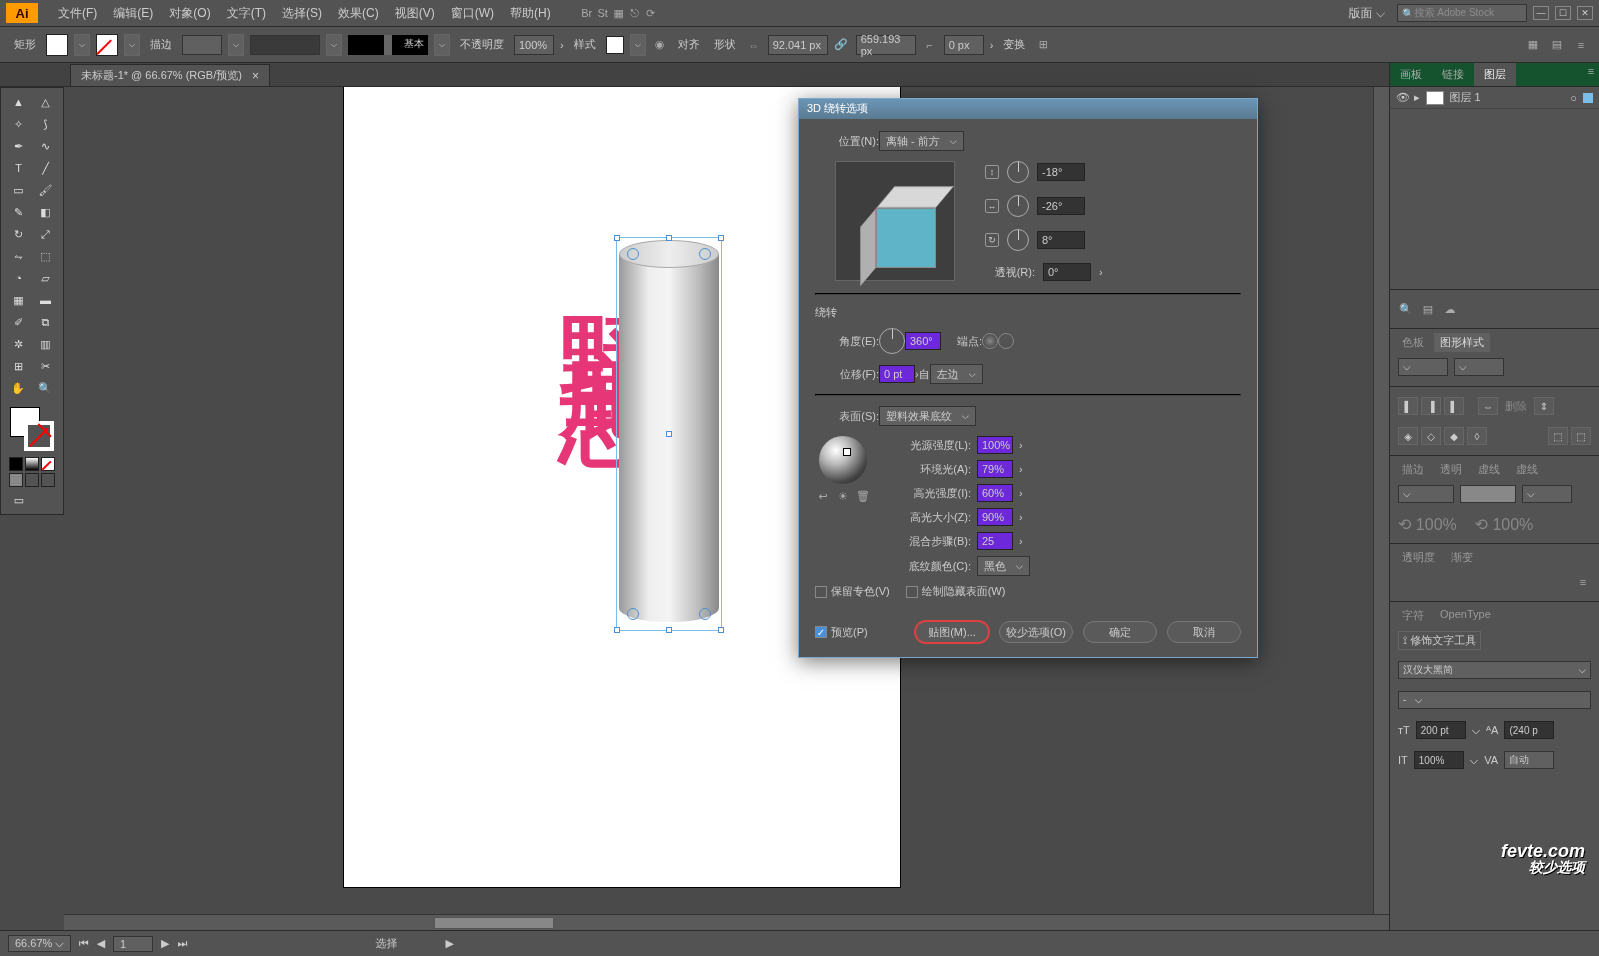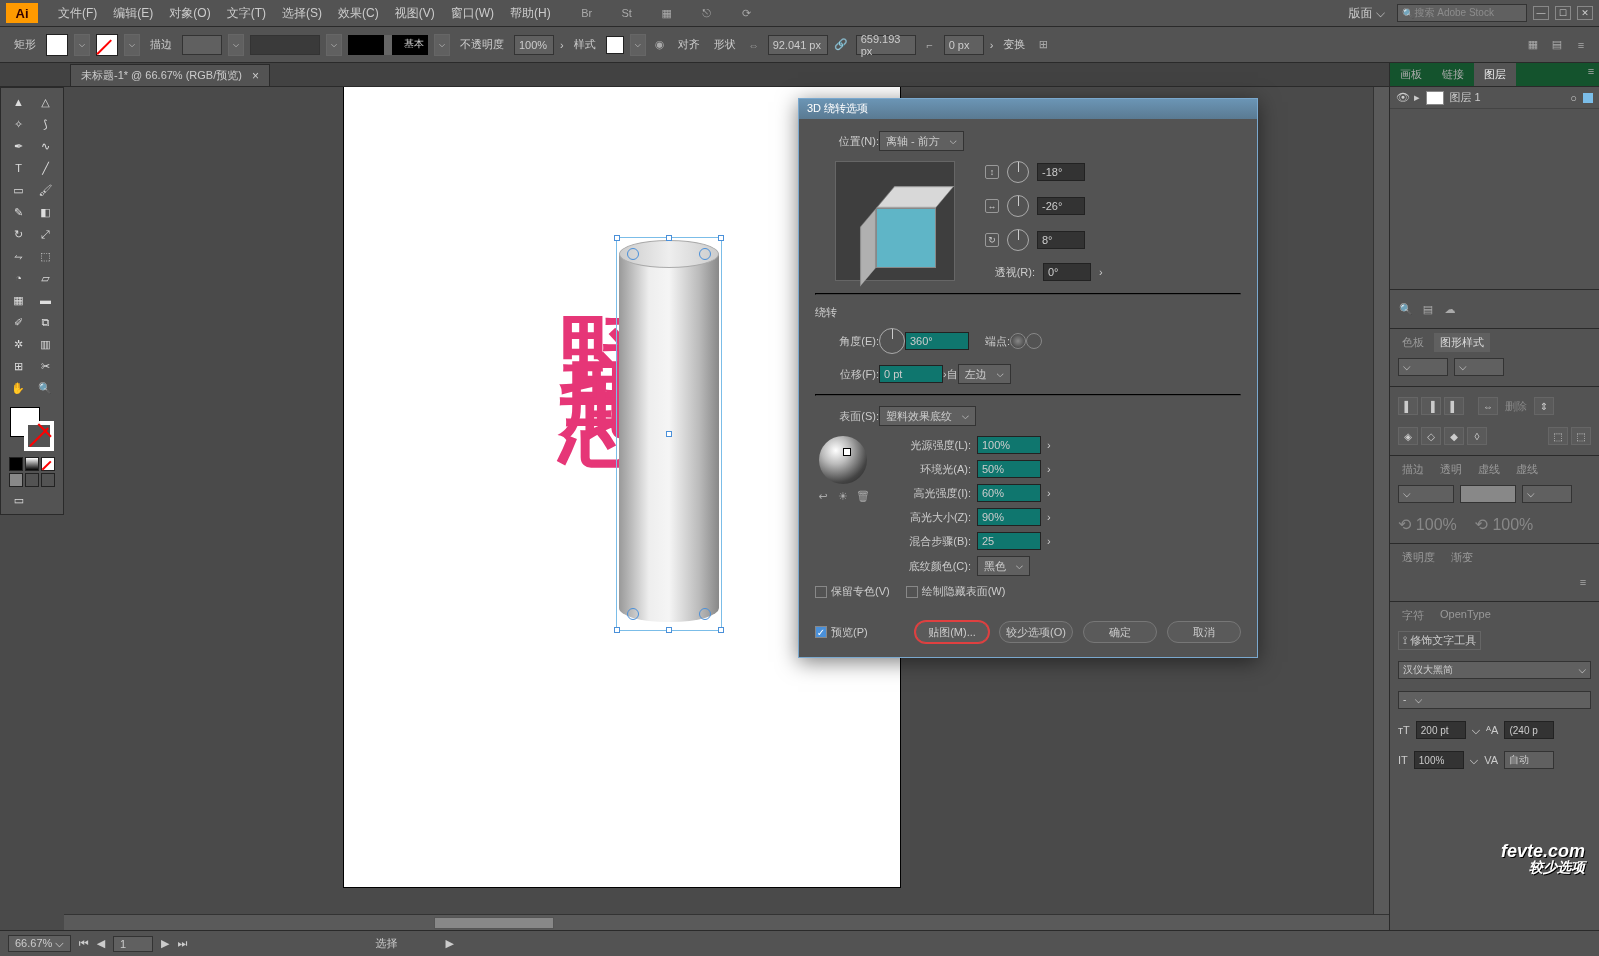--- a/index.html
+++ b/index.html
@@ -3,21 +3,21 @@
 <meta charset="utf-8">
 <style>
 * { margin: 0; padding: 0; box-sizing: border-box; font-family: "Microsoft YaHei", sans-serif; }
 body { background: #4a4a4a; color: #ccc; font-size: 11px; overflow: hidden; width: 1599px; height: 956px; position: relative; }
 
 
 .menubar { height: 27px; background: #535353; display: flex; align-items: center; padding: 0 6px; border-bottom: 1px solid #2a2a2a; }
 .app-logo { width: 32px; height: 20px; background: #ff9a00; color: #330000; font-weight: bold; font-size: 13px; display: flex; align-items: center; justify-content: center; margin-right: 12px; }
 .menu-item { padding: 0 8px; cursor: pointer; font-size: 12px; }
 .menubar-right { margin-left: auto; display: flex; align-items: center; gap: 4px; }
-.menubar-icons { display: flex; gap: 24px; margin-left: 20px; }
+.menubar-icons { display: flex; gap: 0; margin-left: 20px; }
 .small-icon { width: 16px; height: 16px; display: inline-flex; align-items: center; justify-content: center; color: #aaa; font-size: 11px; }
 .search-box { background: #606060; border: 1px solid #333; width: 130px; height: 18px; padding: 0 4px; color: #aaa; font-size: 10px; display:flex; align-items:center; }
 .win-ctrl { width: 16px; height: 14px; border: 1px solid #888; margin-left: 2px; display: flex; align-items: center; justify-content: center; font-size: 9px; }
 
 
 .control-bar { height: 36px; background: #535353; display: flex; align-items: center; padding: 0 10px; gap: 6px; border-bottom: 1px solid #2a2a2a; font-size: 11px; }
 .ctrl-label { margin: 0 4px; }
 .swatch { width: 22px; height: 22px; border: 1px solid #222; }
 .dropdown-tiny { width: 16px; height: 22px; border: 1px solid #666; background: #606060; display:flex; align-items:center; justify-content:center; font-size:8px; }
 .ctrl-input { height: 20px; background: #606060; border: 1px solid #333; color: #ccc; padding: 0 4px; font-size: 11px; display:flex; align-items:center; }
@@ -91,21 +91,21 @@
 .cube-front { width:60px; height:60px; background:#5fb5c7; left:16px; top:22px; }
 .cube-top { width:60px; height:22px; background:#d8d8d8; left:16px; top:0; transform:skewX(-40deg); transform-origin:bottom left; }
 .cube-side { width:16px; height:60px; background:#b0b0b0; left:0; top:22px; transform:skewY(-50deg); transform-origin:top right; }
 .rot-controls { display:flex; flex-direction:column; gap:12px; }
 .rot-ctrl { display:flex; align-items:center; gap:8px; }
 .rot-icon { width:14px; height:14px; border:1px solid #999; border-radius:2px; font-size:9px; display:flex; align-items:center; justify-content:center; }
 .rot-dial { width:22px; height:22px; border:1.5px solid #aaa; border-radius:50%; position:relative; }
 .rot-dial::after { content:""; position:absolute; width:1px; height:10px; background:#ccc; left:50%; top:0; }
 .rot-val { background:#333; border:1px solid #222; width:48px; height:18px; padding:0 4px; color:#ccc; font-size:11px; display:flex; align-items:center; }
 .dlg-section-title { font-size:11px; margin: 6px 0 8px; }
-.dlg-input { background:#0f766e; border:1px solid #222; height:18px; width:64px; padding:0 4px; color:#ccc; display:flex; align-items:center; font-size:11px; }
+.dlg-input { background:#6d28d9; border:1px solid #222; height:18px; width:36px; padding:0 4px; color:#ccc; display:flex; align-items:center; font-size:11px; }
 .endcap { width:16px; height:16px; border-radius:50%; border:1px solid #888; display:inline-block; }
 .endcap.filled { background: radial-gradient(#888,#333); }
 .surf-sphere { width:48px; height:48px; border-radius:50%; background: radial-gradient(circle at 35% 30%, #fff, #bbb 30%, #444 70%, #222); position:relative; }
 .surf-sphere .marker { position:absolute; width:8px; height:8px; background:#fff; border:1px solid #000; left:24px; top:12px; }
 .surf-grid { display:flex; flex-direction:column; gap:6px; margin-left:16px; }
 .surf-row { display:flex; align-items:center; gap:6px; }
 .surf-label { width:80px; text-align:right; font-size:11px; }
 .dlg-checkbox { width:12px; height:12px; border:1px solid #888; display:inline-flex; align-items:center; justify-content:center; font-size:10px; }
 .dlg-checkbox.checked { background:#4a90d9; color:#fff; }
 .dlg-footer { display:flex; align-items:center; gap:10px; padding-top:12px; }
@@ -383,21 +383,21 @@
         </div>
       </div>
       <div class="surf-grid">
         <div class="surf-row">
             <span class="surf-label">光源强度(L):</span>
             <div class="dlg-input">100%</div>
             <span>›</span>
           </div>
         <div class="surf-row">
             <span class="surf-label">环境光(A):</span>
-            <div class="dlg-input">50%</div>
+            <div class="dlg-input">79%</div>
             <span>›</span>
           </div>
         <div class="surf-row">
             <span class="surf-label">高光强度(I):</span>
             <div class="dlg-input">60%</div>
             <span>›</span>
           </div>
         <div class="surf-row">
             <span class="surf-label">高光大小(Z):</span>
             <div class="dlg-input">90%</div>

